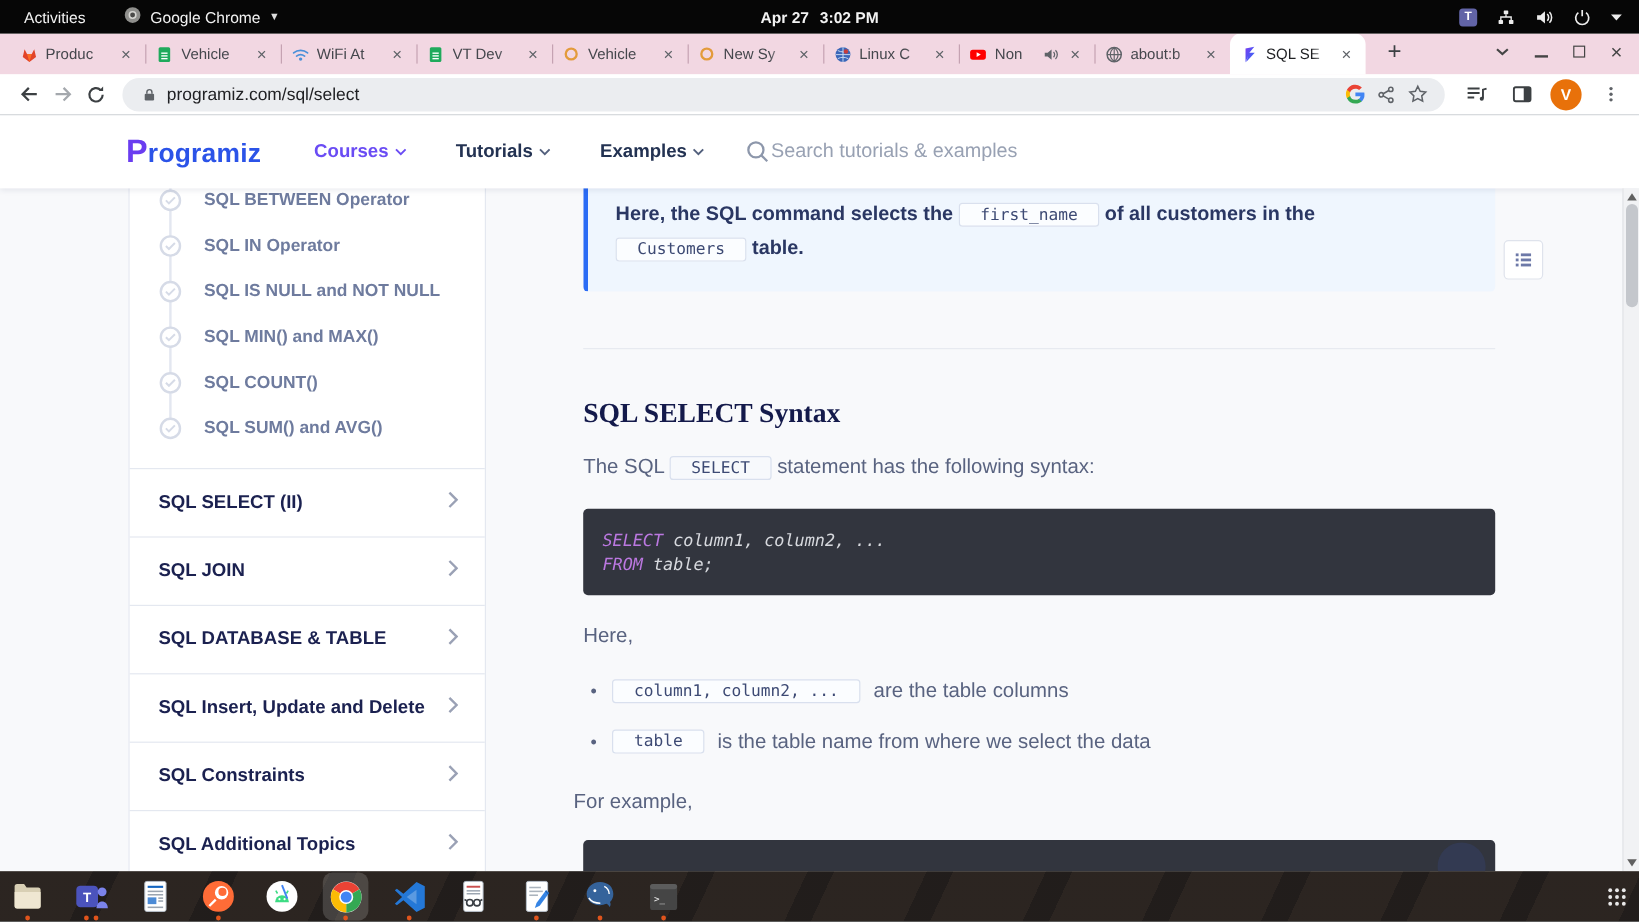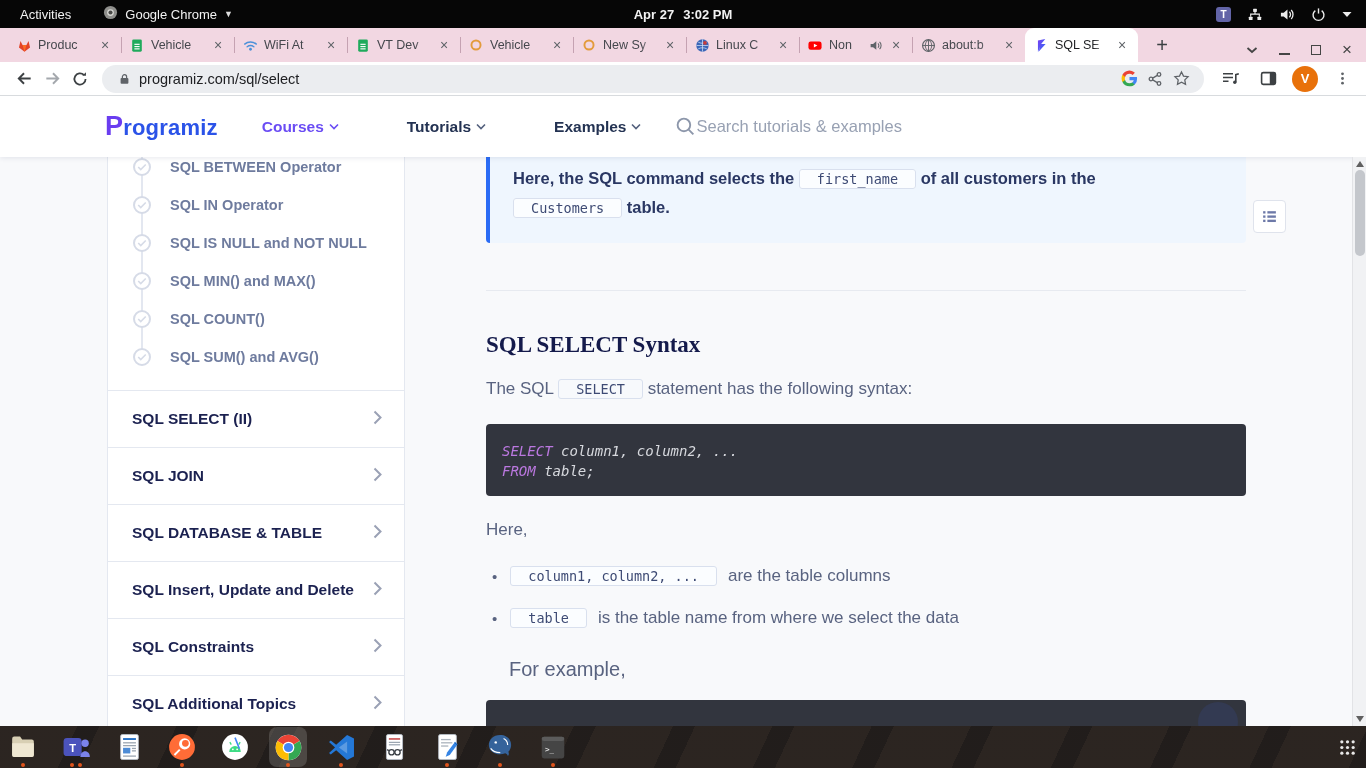--- a/index.html
+++ b/index.html
@@ -15,21 +15,21 @@
   .tb-app { display:flex; align-items:center; gap:7px; }
   .tb-caret { font-size:9px; color:#ddd; }
   .tb-clock { position:absolute; left:50%; transform:translateX(-50%); display:flex; gap:9px; font-weight:600; }
   .tb-right { margin-left:auto; display:flex; align-items:center; gap:16px; padding-right:14px; }
   .tb-right .tray-ic { display:flex; align-items:center; }
   .tray-teams { width:15px; height:15px; background:#6264a7; border-radius:3px; color:#fff;
                 font-size:10px; font-weight:700; display:flex; align-items:center; justify-content:center; }
 
   
   .tabstrip { position:absolute; top:28px; left:0; width:1366px; height:34px; background:#f2d7e2;
-              display:flex; align-items:flex-end; padding-left:8px; z-index:55; }
+              display:flex; align-items:center; padding-left:8px; z-index:55; }
   .tab { width:113px; height:34px; display:flex; align-items:center; gap:6px; padding:0 8px;
          font-size:12.5px; color:#45474d; position:relative; cursor:default; }
   .tab.sep::before { content:""; position:absolute; left:0; top:9px; height:16px; width:1px; background:#c5a2b2; }
   .tab.active { background:#fff; border-radius:9px 9px 0 0; color:#1f2023; }
   .tab .fav { width:16px; height:16px; flex:0 0 16px; display:flex; align-items:center; justify-content:center; }
   .tab .t-title { flex:1; overflow:hidden; white-space:nowrap;
         -webkit-mask-image:linear-gradient(90deg,#000 72%,transparent); mask-image:linear-gradient(90deg,#000 72%,transparent); }
   .tab .t-audio { width:13px; height:13px; flex:0 0 13px; }
   .tab .t-close { font-size:14px; color:#5f6368; width:16px; text-align:center; flex:0 0 16px; }
   .newtab-btn { width:28px; height:28px; margin:0 0 3px 10px; font-size:20px; color:#3c4043;
@@ -54,21 +54,21 @@
             font-weight:700; display:flex; align-items:center; justify-content:center; }
 
   
   .page { position:absolute; top:96px; left:0; width:1366px; height:630px; overflow:hidden; background:#f8f9fb; }
 
   .site-header { position:absolute; top:0; left:0; width:1366px; height:61px; background:#fff;
                  box-shadow:0 1px 5px rgba(30,40,90,.10); display:flex; align-items:center;
                  padding-left:105px; z-index:20; }
   .logo { font-size:22px; font-weight:800; color:#2b53e8; letter-spacing:.2px; }
   .logo::first-letter { color:#6a3df0; font-size:27px; }
-  .main-nav { display:flex; align-items:center; gap:68px; margin-left:44px; font-size:15.5px; font-weight:600; color:#233252; }
+  .main-nav { display:flex; align-items:center; gap:41px; margin-left:44px; font-size:15.5px; font-weight:600; color:#233252; }
   .nav-item { display:flex; align-items:center; gap:5px; }
   .nav-item.accent { color:#6a4cf4; }
   .hdr-search { display:flex; align-items:center; margin-left:34px; }
   .hdr-search input { border:none; outline:none; background:transparent; font-size:16.5px; width:300px;
                       font-family:"Liberation Sans",sans-serif; color:#333; }
   .hdr-search input::placeholder { color:#98a1b3; }
 
   
   .sidebar-card { position:absolute; left:107px; top:52px; width:298px; height:584px; background:#fff;
                   border-left:1px solid #e4e8f0; border-right:1px solid #e4e8f0; z-index:5; }
@@ -96,21 +96,21 @@
   .syntax-p .chip { background:#f7f9fc; }
   .codeblock { position:absolute; left:486px; width:760px; background:#32353e; border-radius:4px;font-style:italic; }
   .codeblock.cb1 { top:328px; height:72px; padding:17px 16px; }
   .codeblock pre { font-family:"DejaVu Sans Mono", monospace; font-size:14px; line-height:20px; color:#d7d9de; }
   .kw { color:#bb78e0; }
   .here-label { position:absolute; left:486px; top:424px; font-size:17px; color:#596380; }
   .bullets { position:absolute; left:492px; top:466px; width:754px; }
   .bullet-row { display:flex; align-items:center; gap:11px; height:28px; margin-bottom:14px;
                 font-size:17px; color:#596380; }
   .bullet-dot { font-size:15px; color:#596380; margin-right:2px; }
-  .for-example { position:absolute; left:509px; top:562px; font-size:20px; color:#596380; }
+  .for-example { position:absolute; left:478px; top:562px; font-size:17px; color:#596380; }
   .codeblock.cb2 { top:604px; height:40px; }
   .fab-circle { position:absolute; left:712px; top:2px; width:40px; height:40px; border-radius:50%;
                 background:#333a52; display:flex; align-items:flex-end; justify-content:center; }
 
   
   .pg-scrollbar { position:absolute; left:1352px; top:61px; width:14px; height:569px; background:#f1f2f4;
                   border-left:1px solid #e2e3e6; z-index:25; }
   .sb-thumb { position:absolute; left:2px; top:13px; width:10px; height:86px; background:#c4c7cc; border-radius:5px; }
   .sb-up, .sb-down { position:absolute; left:3px; width:0; height:0; border-left:4px solid transparent; border-right:4px solid transparent; }
   .sb-up { top:4px; border-bottom:6px solid #606060; }

